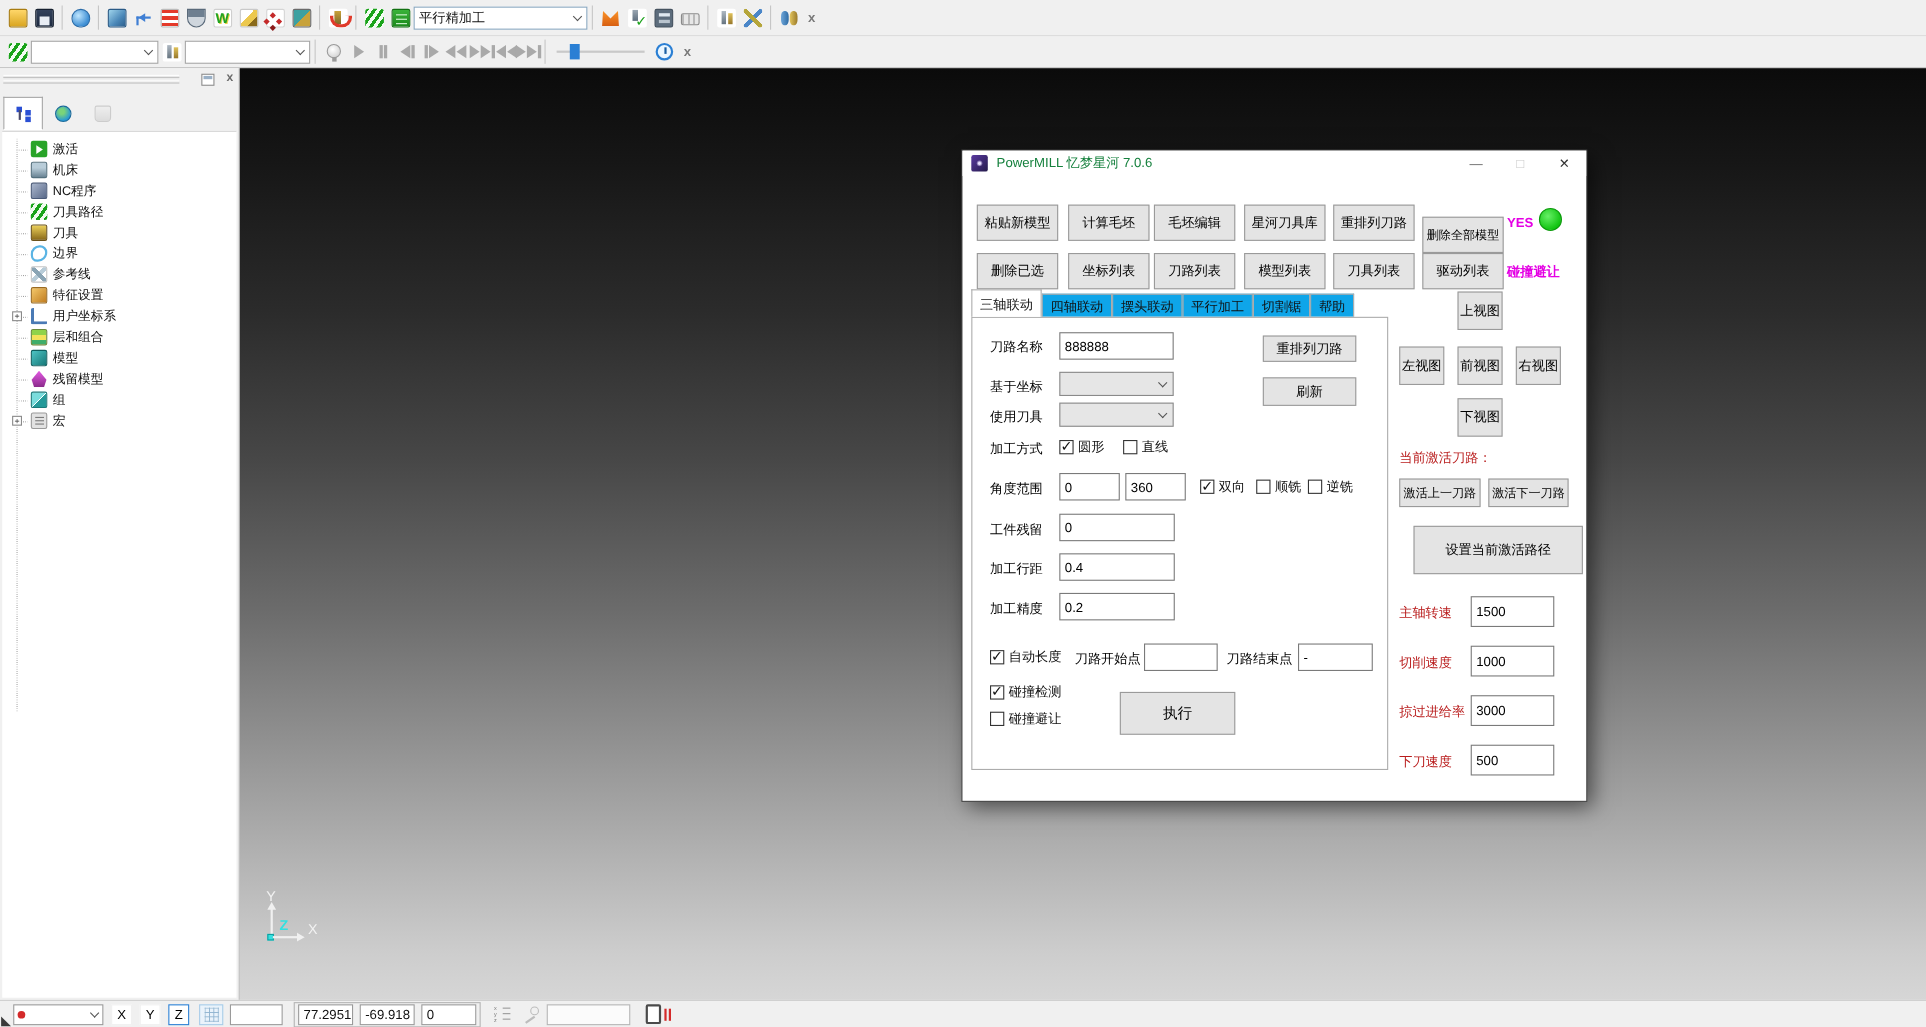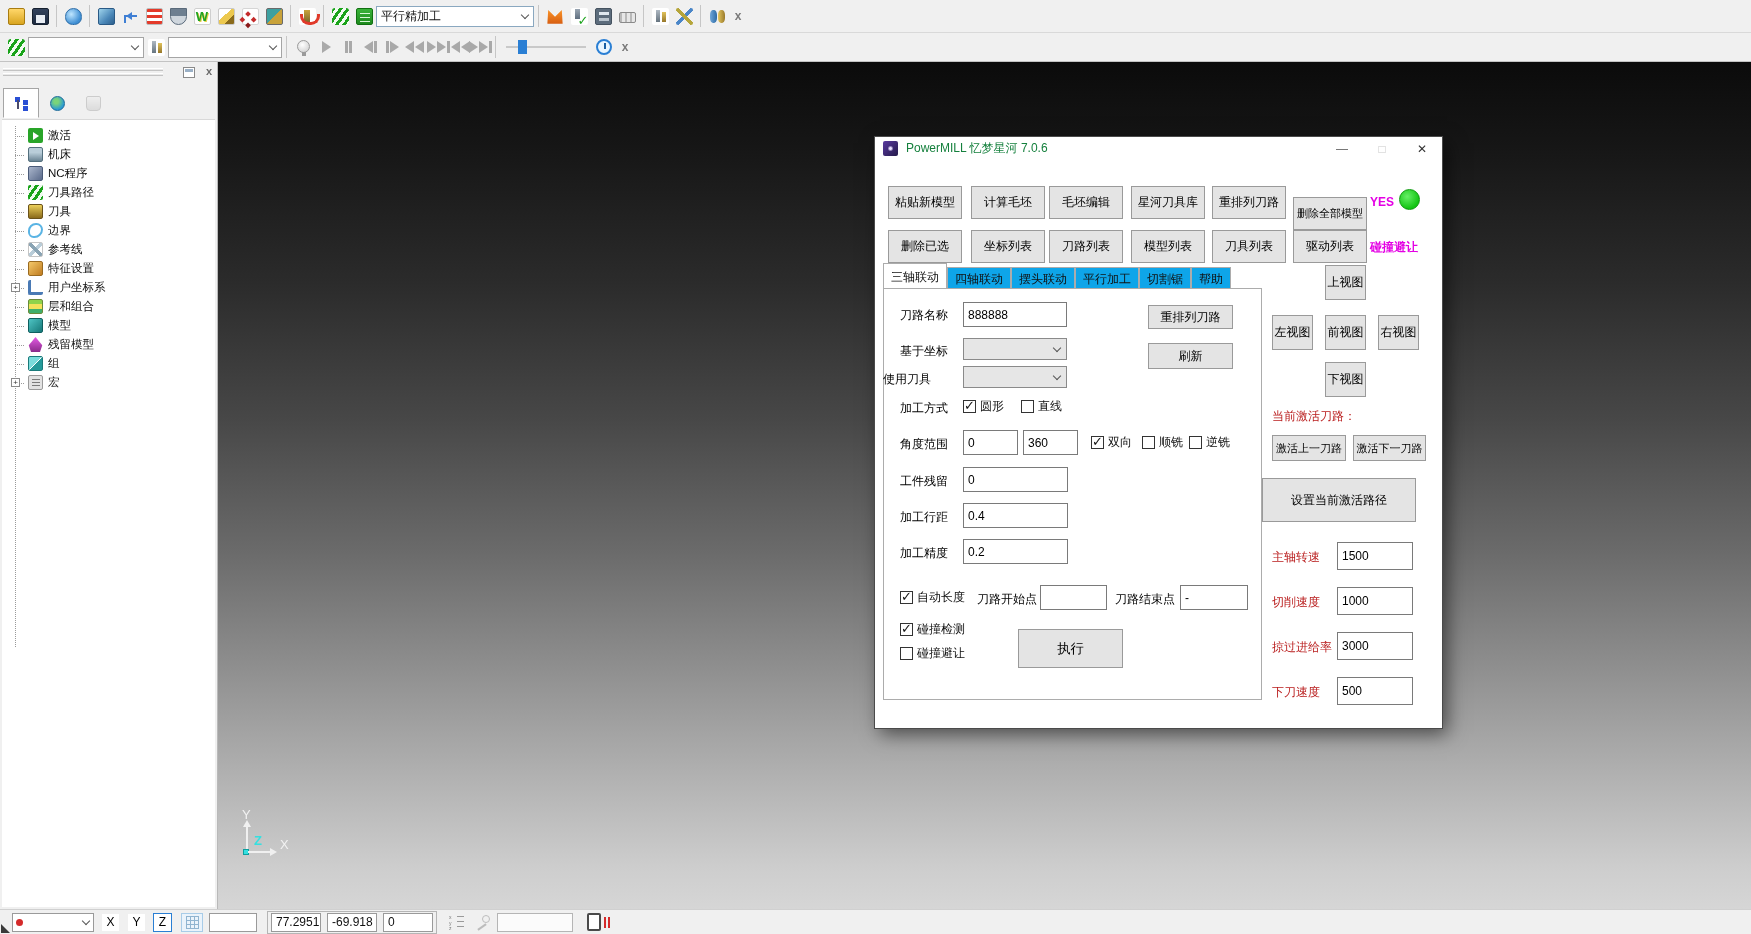--- a/index.html
+++ b/index.html
@@ -469,21 +469,21 @@
         <span class="tab">帮助</span>
       </div>
       <div class="tabpanel" style="top:107px;height:412px;"></div>
 
       <span class="f-lbl" style="left:25px;top:126px;">刀路名称</span>
       <input class="f-in" style="left: 88px; top: 121px; width: 104px;" value="888888">
       <span class="f-lbl" style="left:25px;top:162px;">基于坐标</span>
       <div class="f-combo" style="left:88px;top:157px;width:104px;">
           <span class="chev"></span>
         </div>
-      <span class="f-lbl" style="left:8px;top:190px;">使用刀具</span>
+      <span class="f-lbl" style="left:25px;top:190px;">使用刀具</span>
       <div class="f-combo" style="left:88px;top:185px;width:104px;">
           <span class="chev"></span>
         </div>
 
       <span class="f-lbl" style="left:25px;top:219px;">加工方式</span>
       <span class="cbrow" style="left:88px;top:217px;">
           <span class="cb on"></span>
           <span>圆形</span>
         </span>
       <span class="cbrow" style="left:146px;top:217px;">
@@ -538,21 +538,21 @@
 
       <button class="vbtn" style="left:450px;top:84px;">上视图</button>
       <button class="vbtn" style="left:397px;top:134px;">左视图</button>
       <button class="vbtn" style="left:450px;top:134px;">前视图</button>
       <button class="vbtn" style="left:503px;top:134px;">右视图</button>
       <button class="vbtn" style="left:450px;top:181px;">下视图</button>
 
       <span class="rlbl" style="left:397px;top:227px;">当前激活刀路：</span>
       <button class="rbtn" style="left:397px;top:254px;width:74px;height:26px;font-size:11px;">激活上一刀路</button>
       <button class="rbtn" style="left:478px;top:254px;width:73px;height:26px;font-size:11px;">激活下一刀路</button>
-      <button class="rbtn" style="left:387px;top:297px;width:154px;height:44px;">设置当前激活路径</button>
+      <button class="rbtn" style="left:410px;top:297px;width:154px;height:44px;">设置当前激活路径</button>
 
       <span class="rlbl" style="left:397px;top:368px;">主轴转速</span>
       <input class="f-in" style="left: 462px; top: 361px; width: 76px; height: 28px;" value="1500">
       <span class="rlbl" style="left:397px;top:413px;">切削速度</span>
       <input class="f-in" style="left: 462px; top: 406px; width: 76px; height: 28px;" value="1000">
       <span class="rlbl" style="left:397px;top:458px;">掠过进给率</span>
       <input class="f-in" style="left: 462px; top: 451px; width: 76px; height: 28px;" value="3000">
       <span class="rlbl" style="left:397px;top:503px;">下刀速度</span>
       <input class="f-in" style="left: 462px; top: 496px; width: 76px; height: 28px;" value="500">
     </div>

